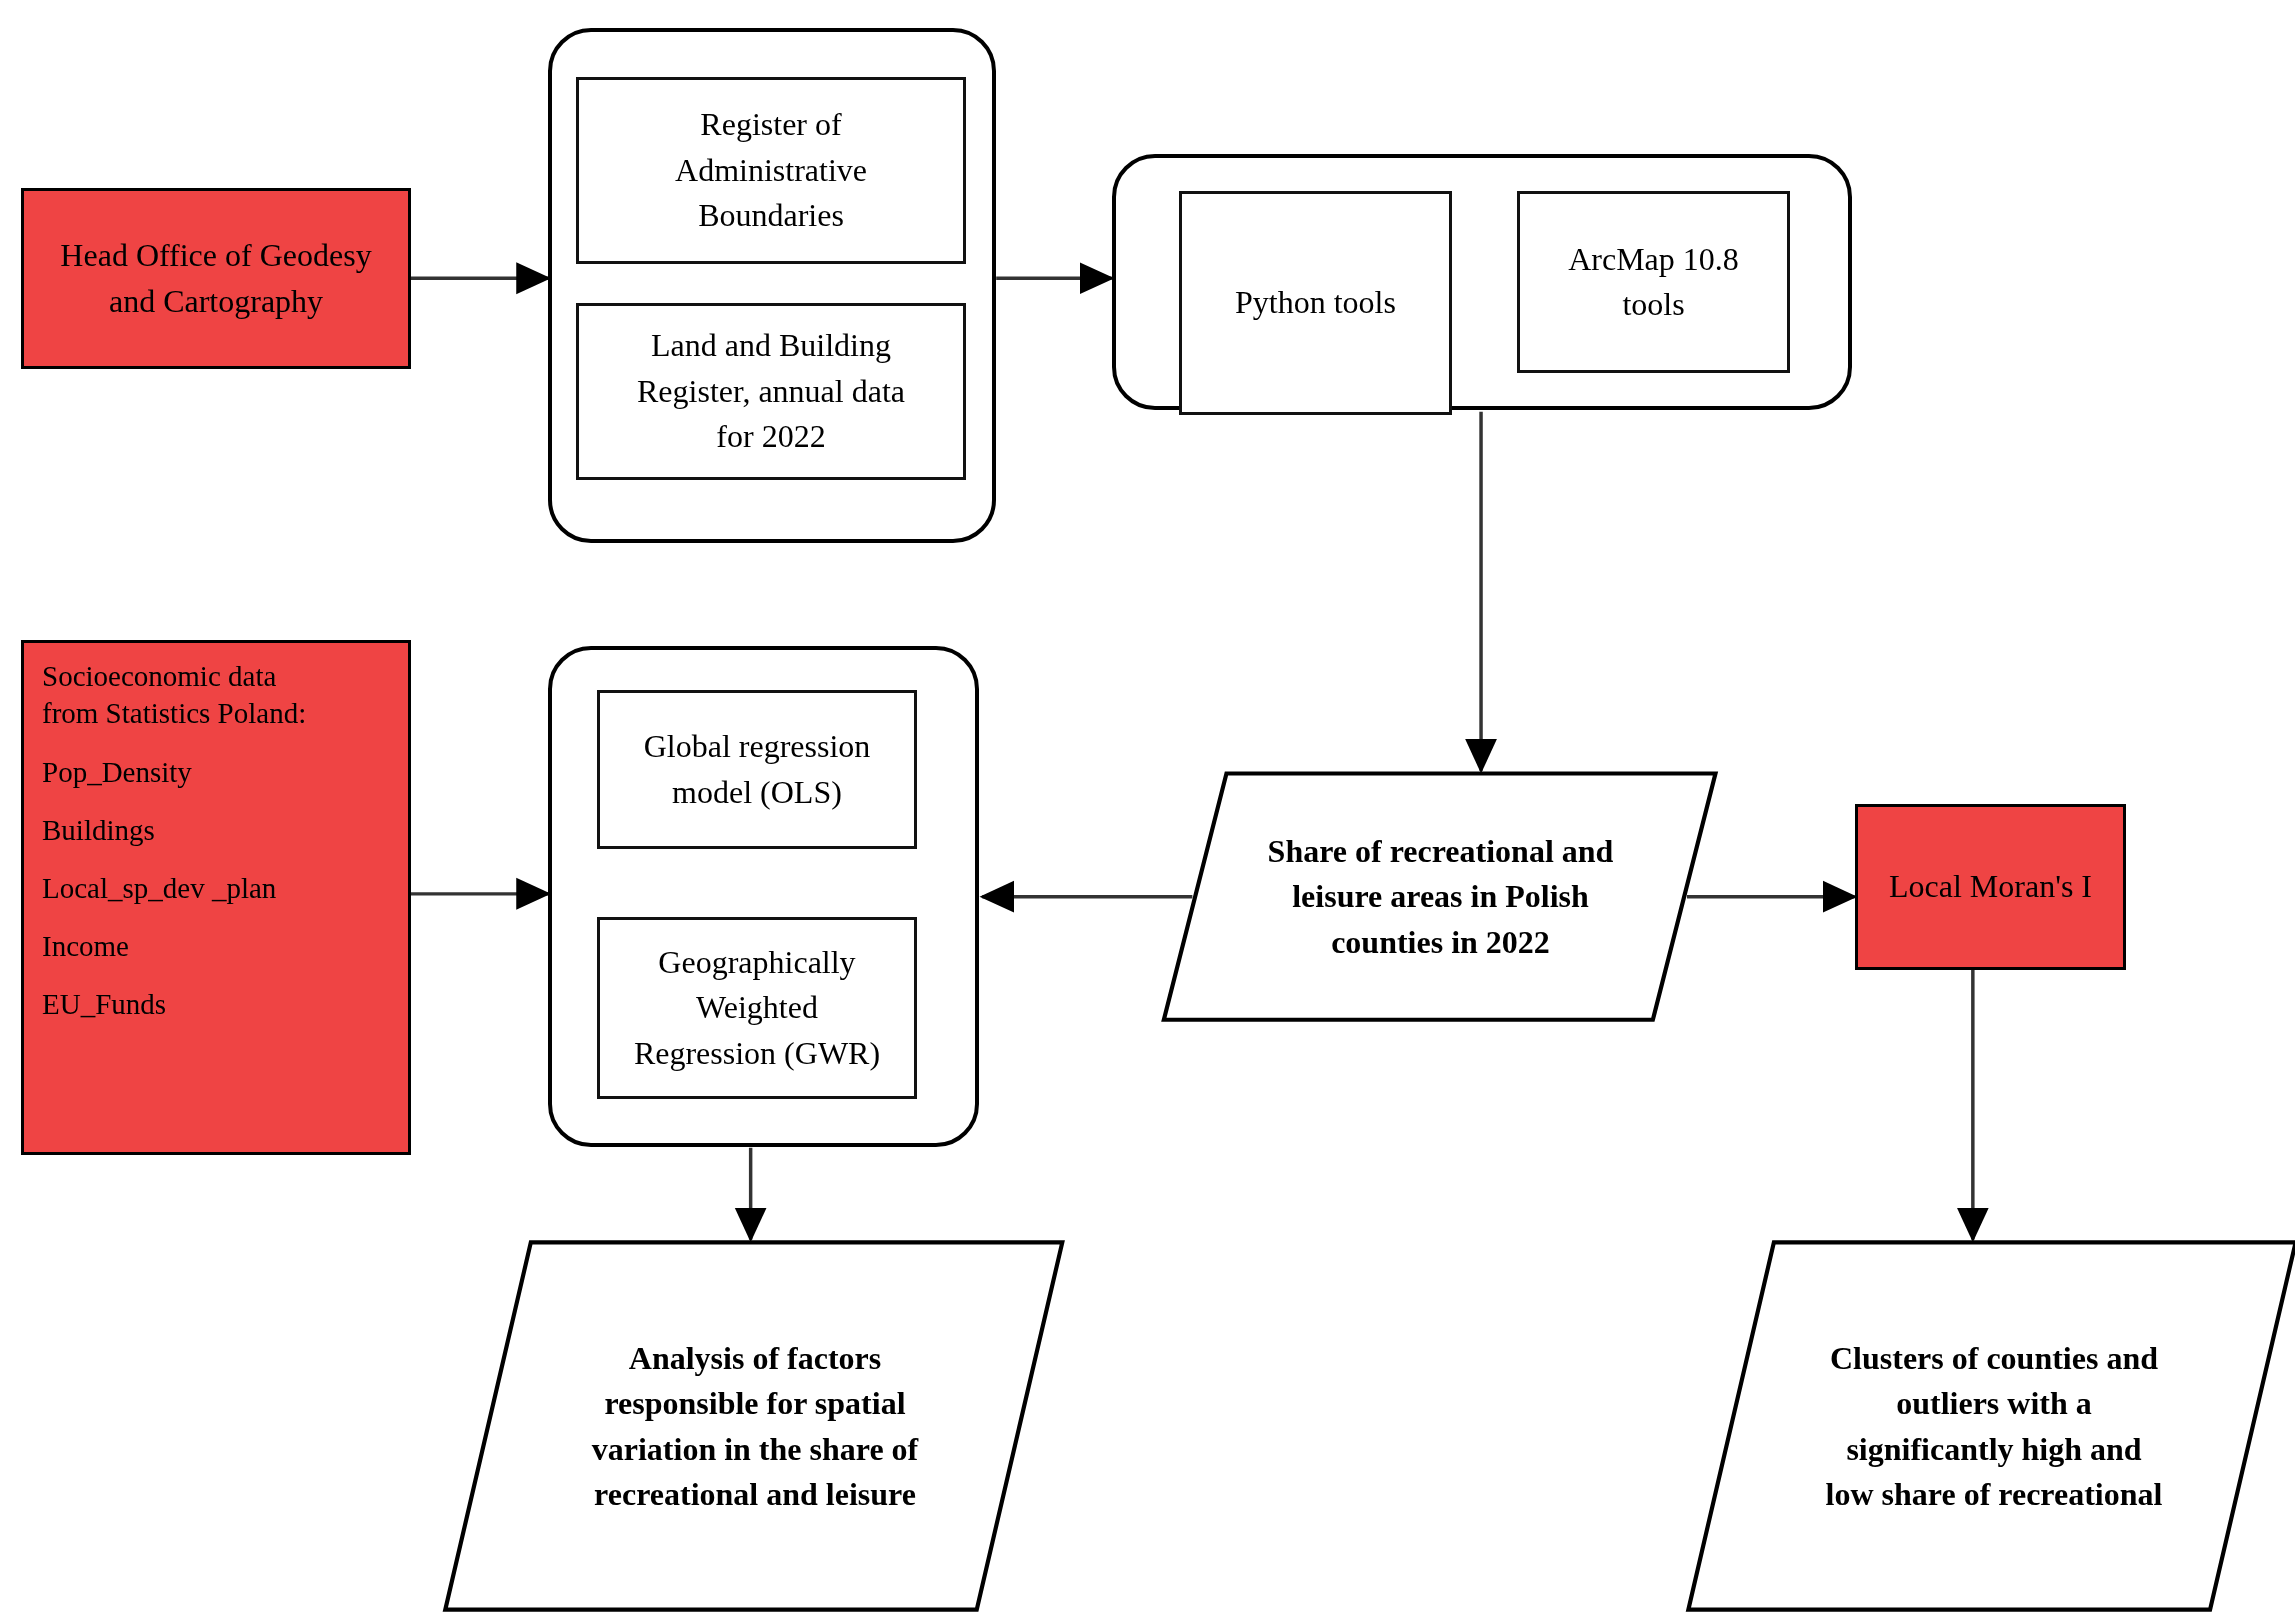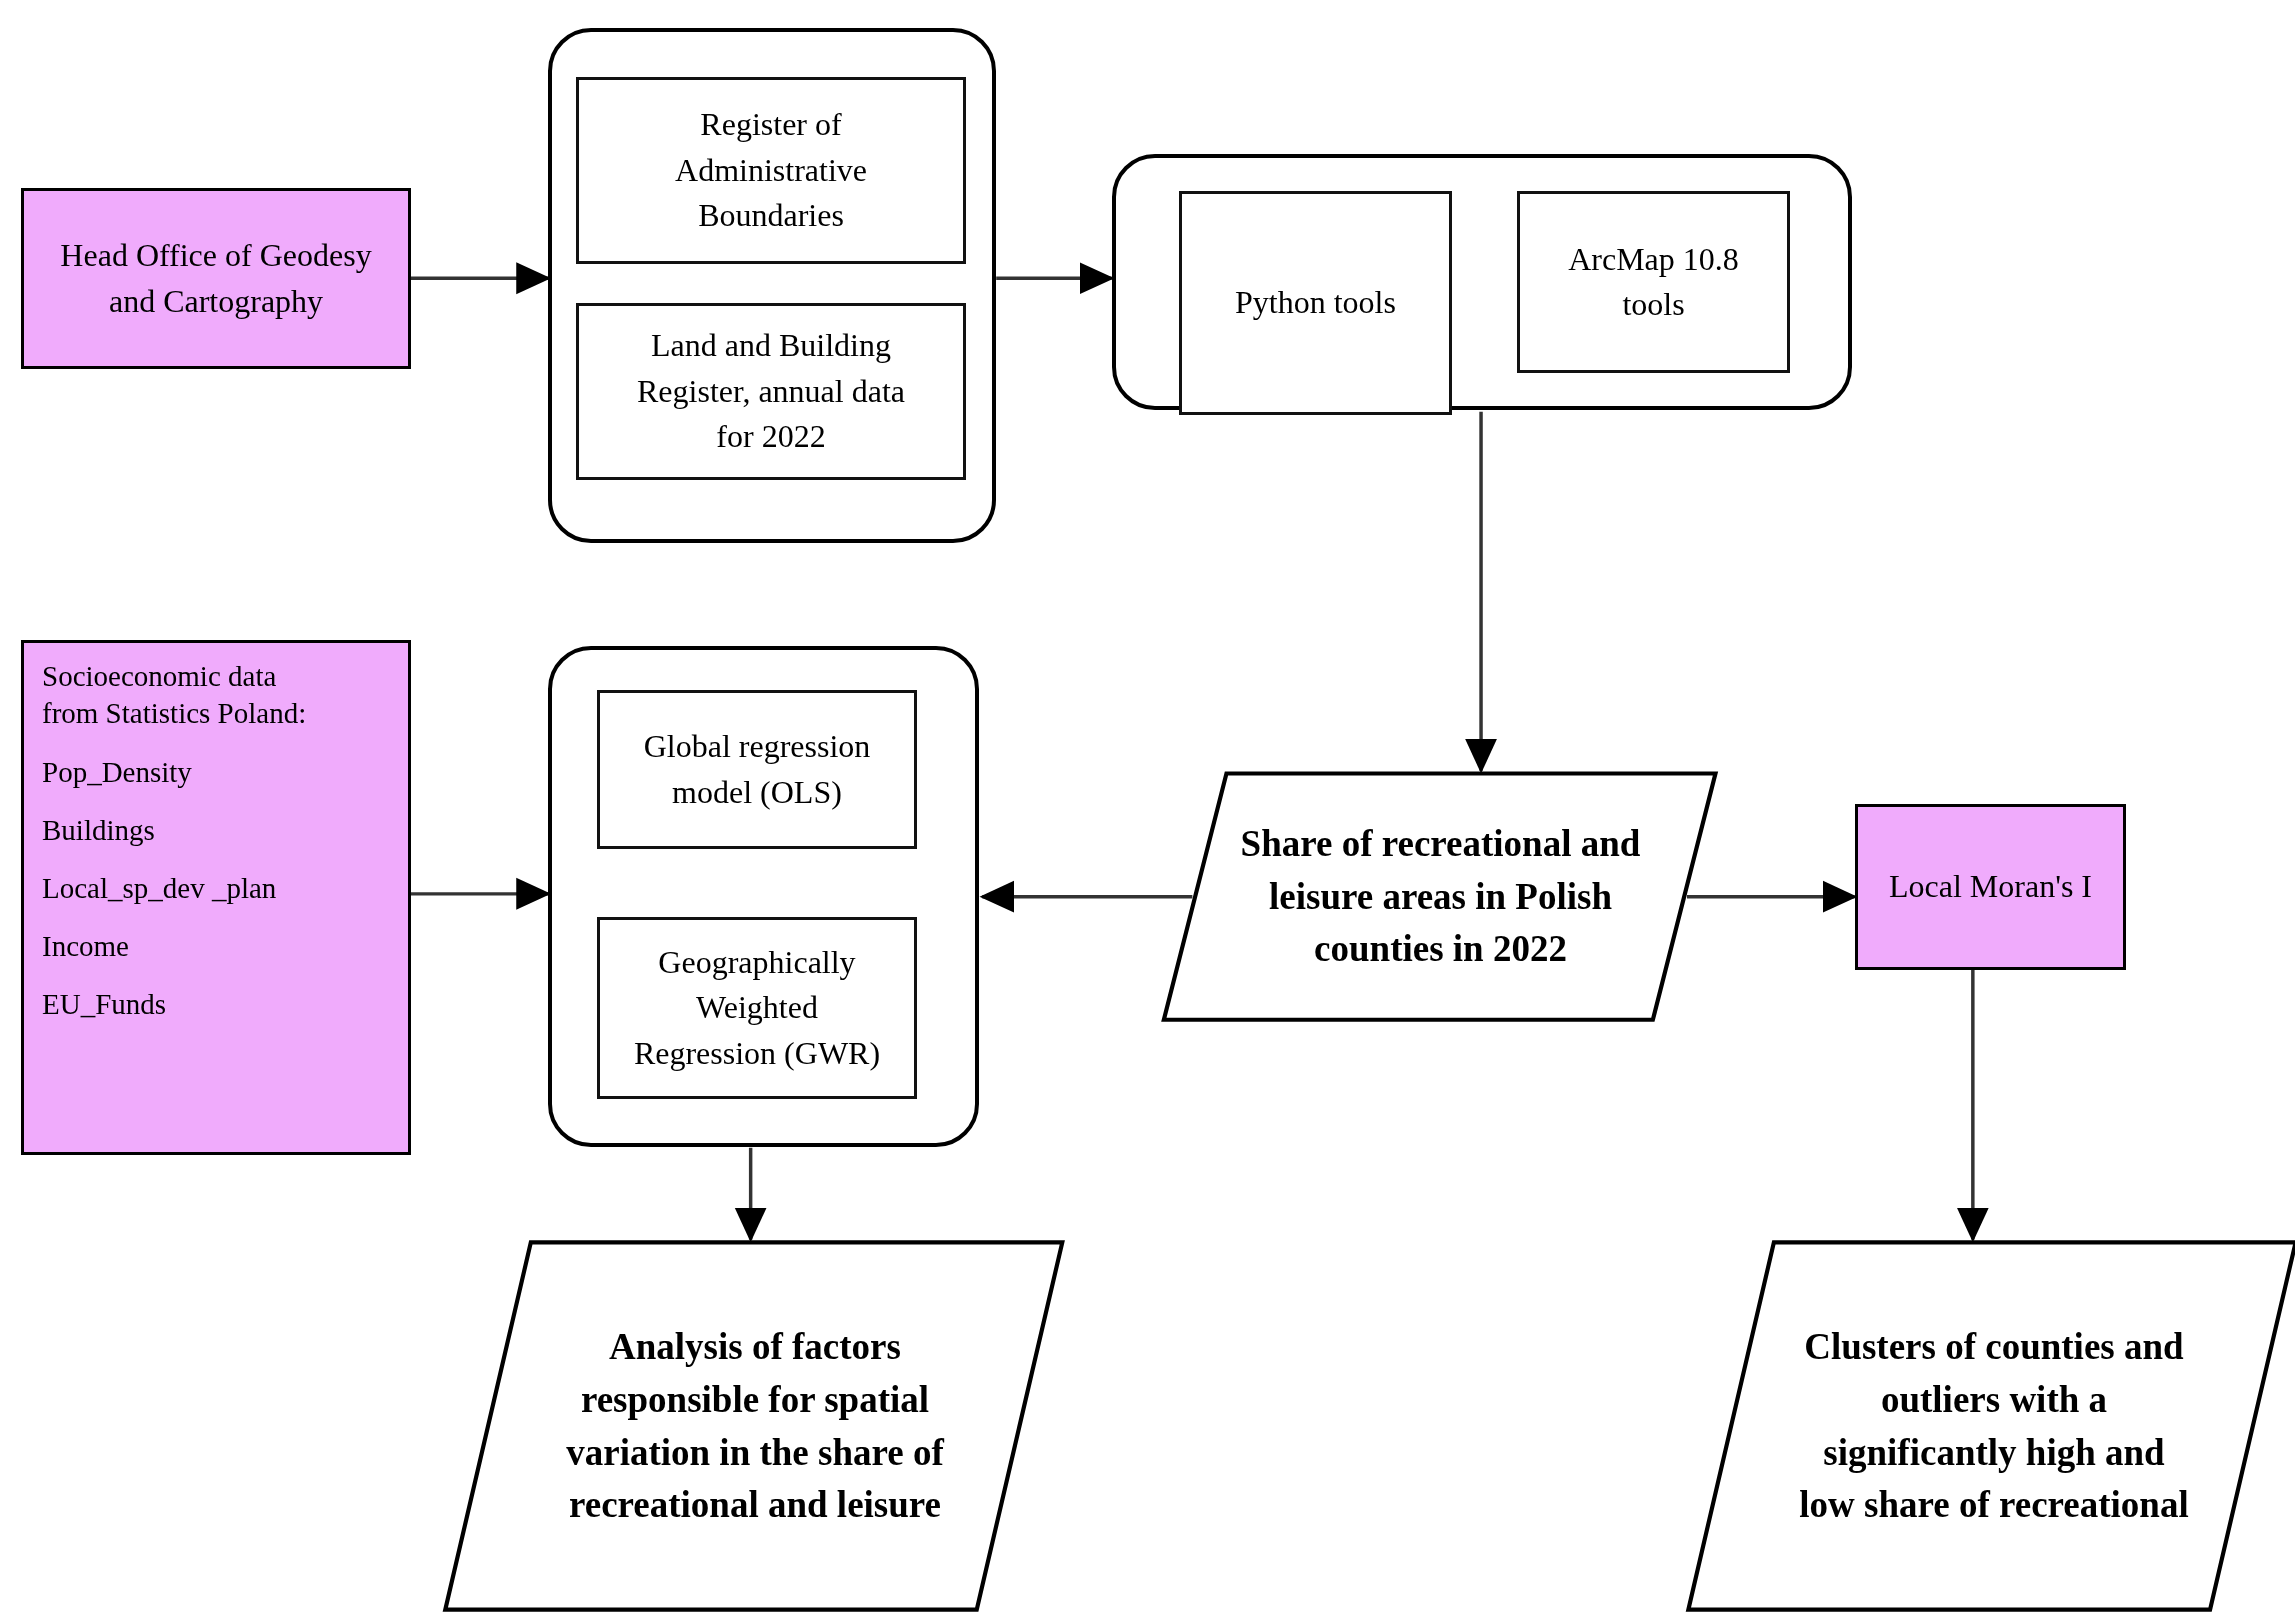--- a/index.html
+++ b/index.html
@@ -27,42 +27,42 @@
     position: absolute;
     box-sizing: border-box;
     display: flex;
     align-items: center;
     justify-content: center;
     text-align: center;
     color: #000000;
   }
   .rect-node {
     border: 3.5px solid #000000;
-    background: #f0abfc;
+    background: #ef4444;
   }
   .inner-rect {
     border: 3.5px solid #111111;
     background: #ffffff;
   }
   .round-container {
     border: 4.2px solid #000000;
     border-radius: 43px;
     background: #ffffff;
   }
   .txt {
     line-height: 1.42;
     padding: 0 9.7px;
     white-space: pre-line;
   }
   .t-plain {
     font-size: 32px;
     font-weight: 400;
   }
   .t-bold {
-    font-size: 37px;
+    font-size: 32px;
     font-weight: 700;
   }
   .left-align {
     align-items: flex-start;
     justify-content: flex-start;
     text-align: left;
   }
   .pgram-label {
     position: absolute;
     display: flex;

